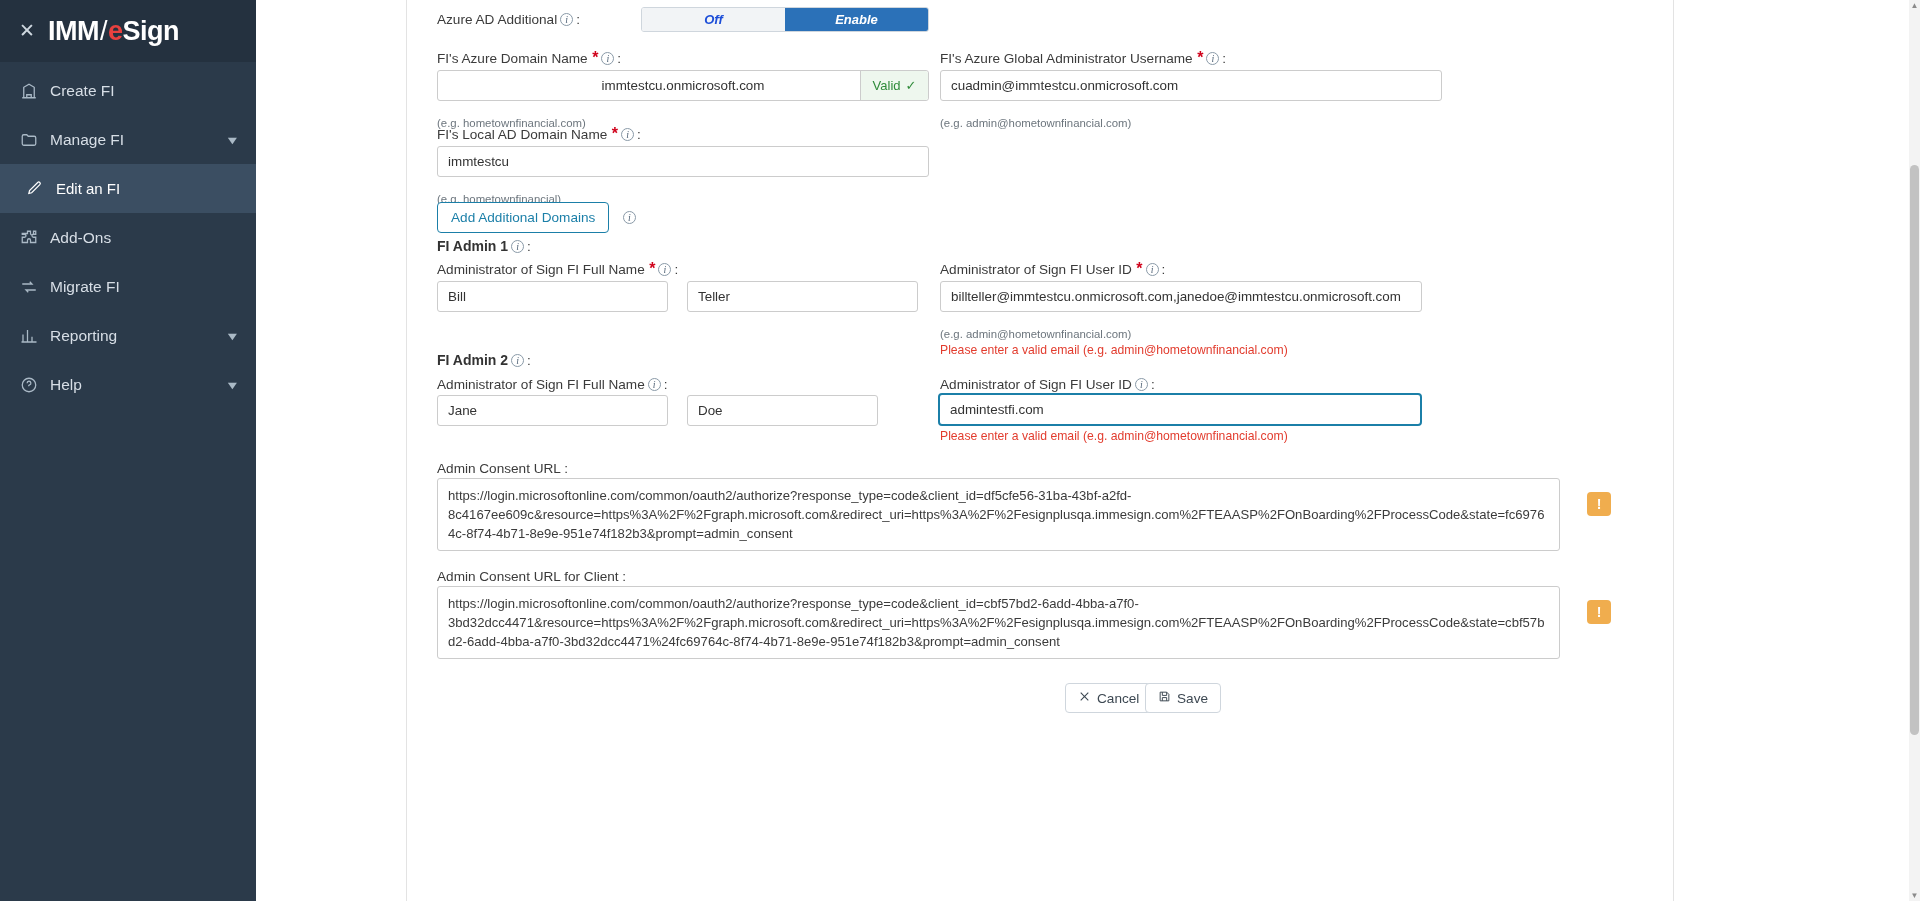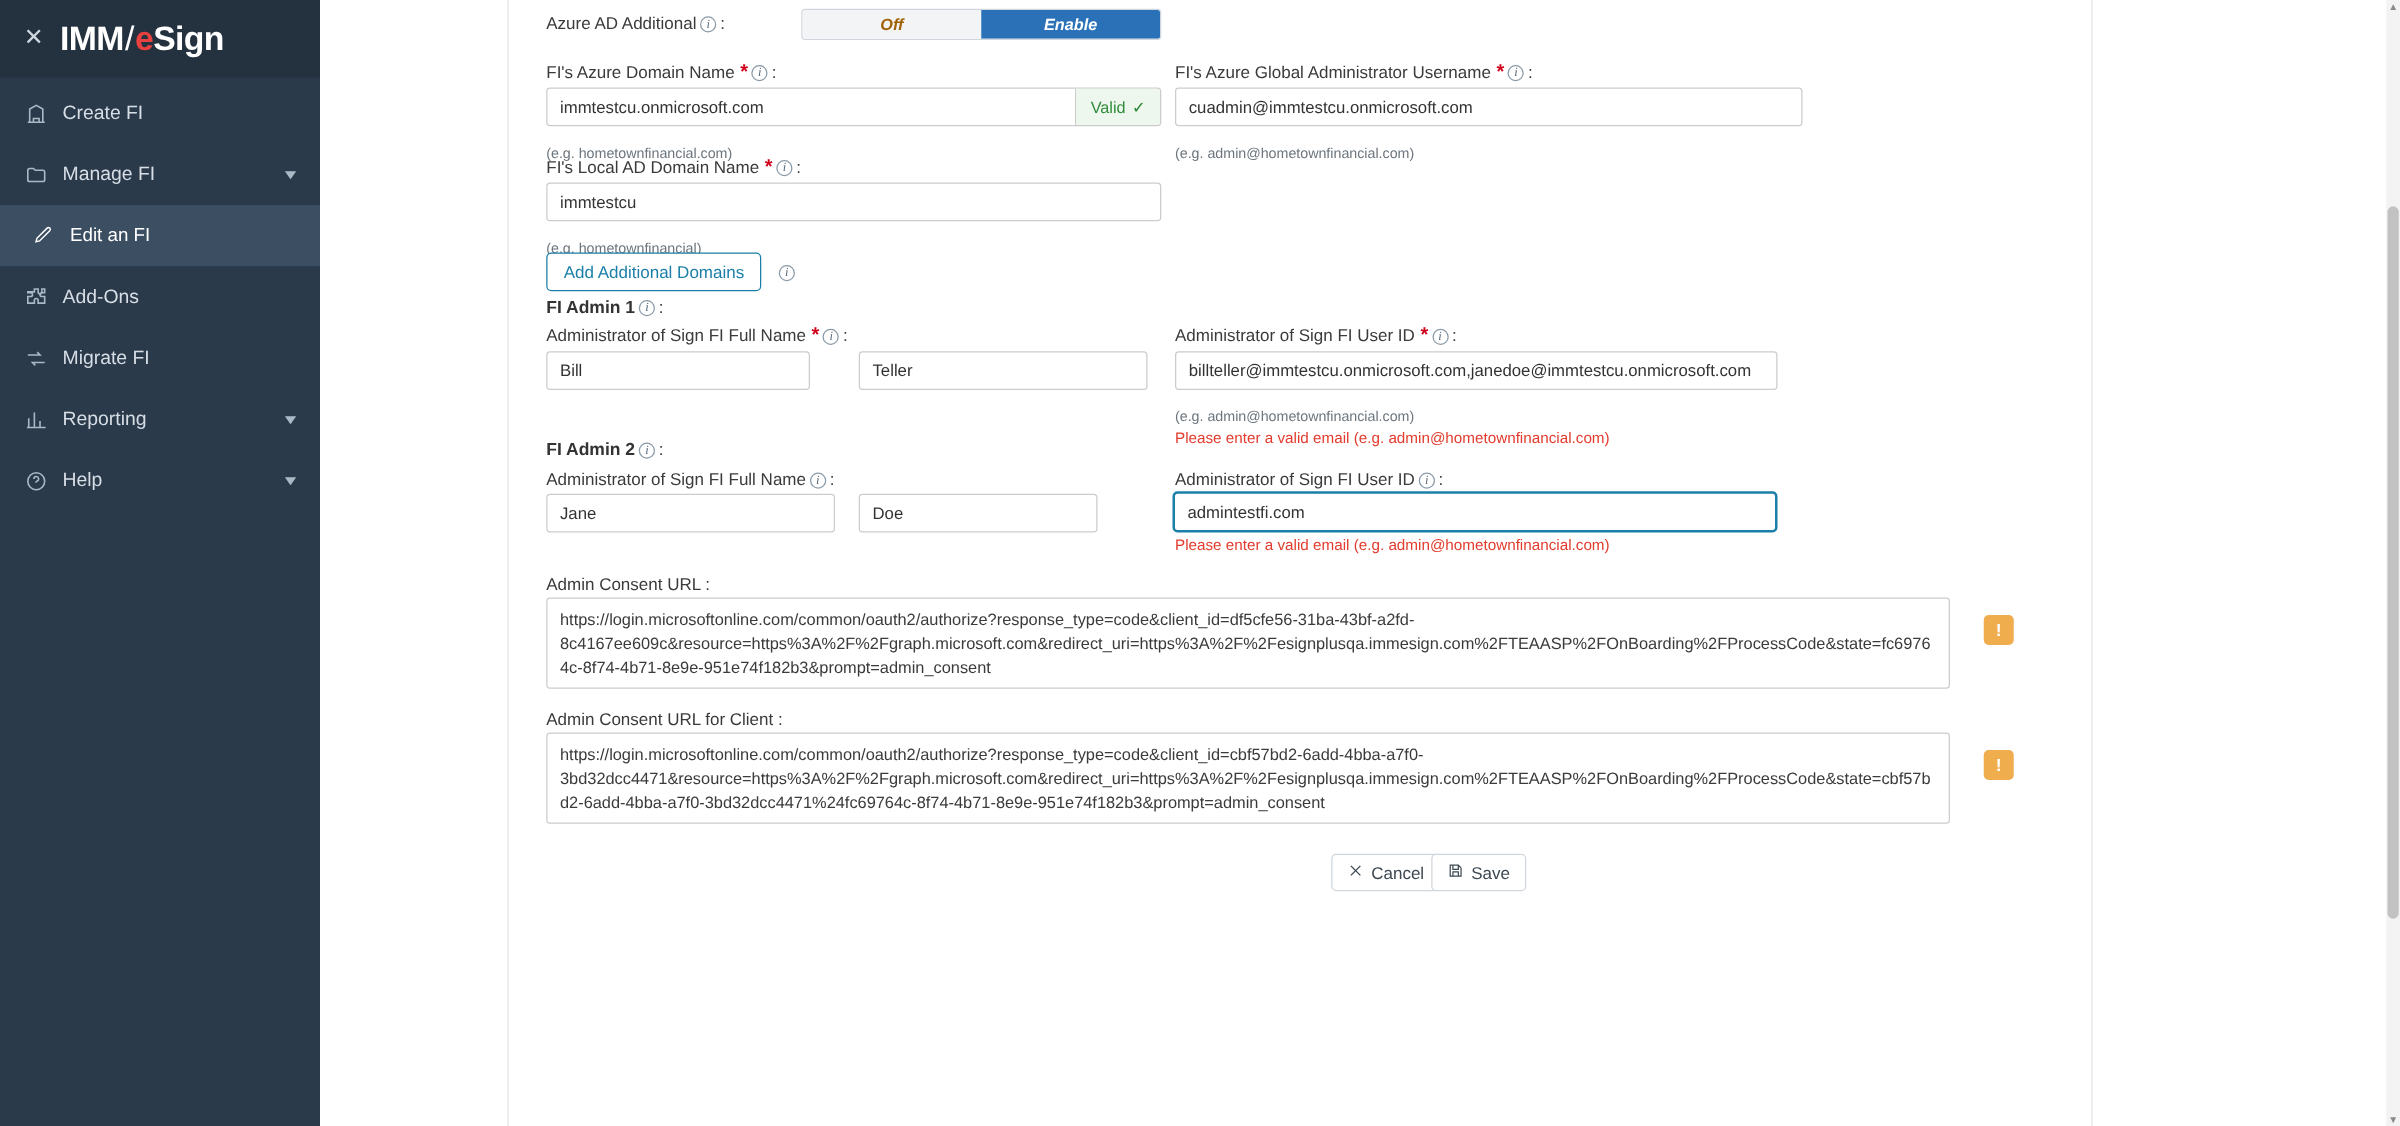--- a/index.html
+++ b/index.html
@@ -171,21 +171,21 @@
   .toggle div {
     flex: 1;
     display: flex;
     align-items: center;
     justify-content: center;
     font-size: 13px;
     font-weight: bold;
     font-style: italic;
     cursor: pointer;
   }
-  .toggle .off { background: #f2f4f6; color: #a16207; }
+  .toggle .off { background: #f2f4f6; color: #1d4ed8; }
   .toggle .on { background: #2b71b8; color: #fff; }
 
   .valid-badge {
     position: absolute;
     right: 1px; top: 1px;
     height: 29px;
     width: 68px;
     background: #eef7ee;
     border-left: 1px solid #ccc;
     color: #2f8b3a;
@@ -378,21 +378,21 @@
             <div class="on">Enable</div>
           </div>
         </div>
 
         <div class="row" style="left:30px; top:49px;">
           <span class="lbl-txt">FI's Azure Domain Name</span>
           <span class="req">*</span><span class="info-i">i</span><span class="lbl-txt">:</span>
         </div>
         <div class="row" style="left:30px; top:70px; width:492px;">
           <div style="position:relative;">
-            <input class="field" style="width: 492px;" value="immtestcu.onmicrosoft.com">
+            <input class="field" style="width: 492px; text-align: center;" value="immtestcu.onmicrosoft.com">
             <div class="valid-badge">
               <span>Valid</span>
               <span class="chk">✓</span>
             </div>
           </div>
           <div class="hint">(e.g. hometownfinancial.com)</div>
         </div>
 
         <div class="row" style="left:533px; top:49px;">
           <span class="lbl-txt">FI's Azure Global Administrator Username</span>
@@ -419,21 +419,21 @@
 
         <div class="row" style="left:30px; top:237px;">
           <span class="section-title">FI Admin 1</span><span class="info-i">i</span><span class="lbl-txt">:</span>
         </div>
 
         <div class="row" style="left:30px; top:260px;">
           <span class="lbl-txt">Administrator of Sign FI Full Name</span>
           <span class="req">*</span><span class="info-i">i</span><span class="lbl-txt">:</span>
         </div>
         <div class="row" style="left:30px; top:281px;">
-          <input class="field" style="width: 211px;" value="Bill">
+          <input class="field" style="width: 231px;" value="Bill">
         </div>
         <div class="row" style="left:280px; top:281px;">
           <input class="field" style="width: 231px;" value="Teller">
         </div>
 
         <div class="row" style="left:533px; top:260px;">
           <span class="lbl-txt">Administrator of Sign FI User ID</span>
           <span class="req">*</span><span class="info-i">i</span><span class="lbl-txt">:</span>
         </div>
         <div class="row" style="left:533px; top:281px;">

